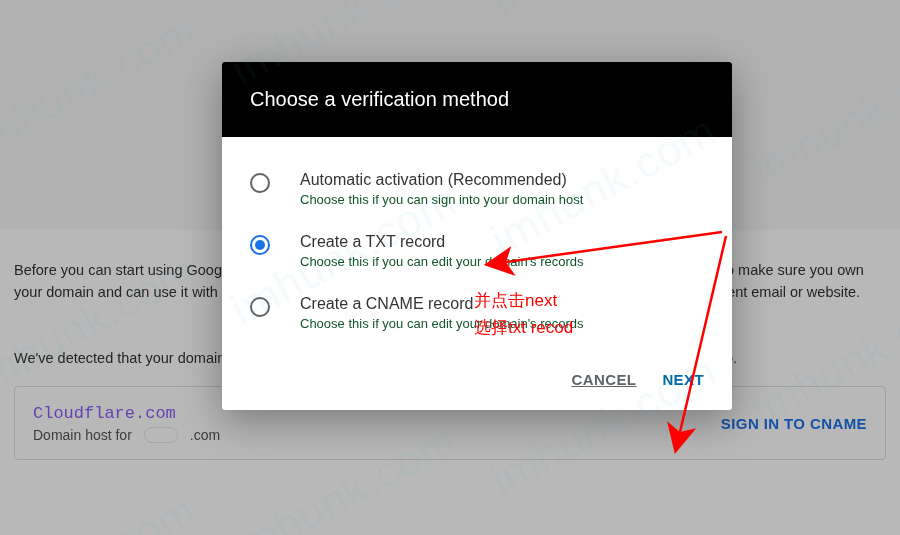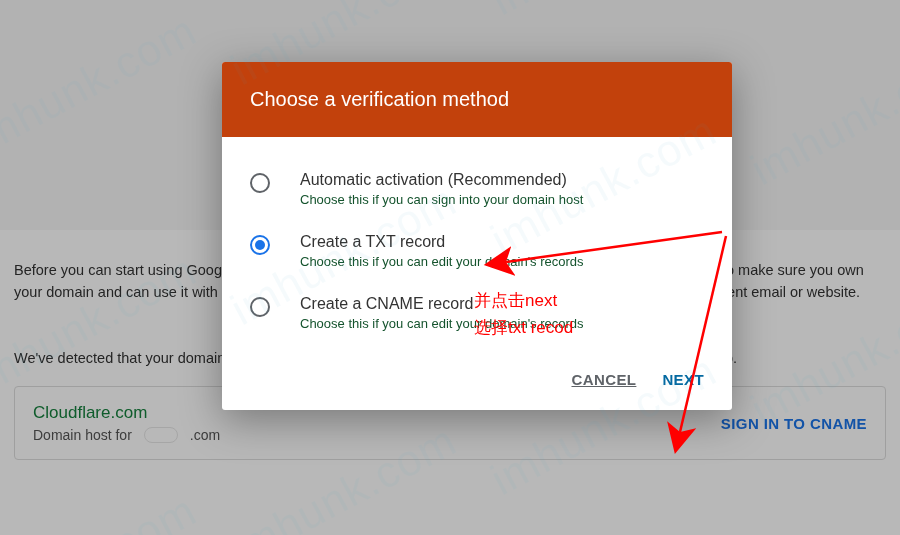--- a/index.html
+++ b/index.html
@@ -7,32 +7,32 @@
   body { position: relative; background: #fff; color: #333; }
 
   
   .bg-page { position: absolute; inset: 0; padding: 0 14px; }
   .bg-top-clip { position: absolute; left: 0; right: 0; top: 0; height: 230px; background: #f7f7f7; }
   .bg-text { position: absolute; left: 14px; right: 14px; font-size: 14.5px; line-height: 1.5; color: #333; }
   .bg-p1 { top: 260px; }
   .bg-p2 { top: 348px; }
   .bg-card { position: absolute; left: 14px; right: 14px; top: 386px; height: 74px; border: 1px solid #ddd; border-radius: 4px; padding: 14px 18px; background: #fff; display: flex; align-items: center; justify-content: space-between; }
   .bg-card .left { display: flex; flex-direction: column; gap: 4px; }
-  .bg-card .host-name { font-size: 17px; font-weight: 400; color: #15803d; }
+  .bg-card .host-name { font-size: 17px; font-weight: 400; color: #8b5cf6; font-family: Liberation Mono, monospace; }
   .bg-card .host-sub { font-size: 14px; color: #555; display: flex; align-items: center; gap: 12px; }
   .redact { display: inline-block; width: 34px; height: 16px; background: #fff; border-radius: 10px; border: 1px solid #e6e6e6; }
   .signin-btn { color: #1a73e8; font-weight: 700; font-size: 15px; letter-spacing: 0.4px; cursor: pointer; user-select: none; }
   .bg-p3 { top: 490px; font-size: 15px; }
   .bg-p3 .redact2 { display: inline-block; width: 44px; height: 16px; background: #fff; border-radius: 10px; border: 1px solid #e6e6e6; vertical-align: middle; }
   .link { color: #1a73e8; font-weight: 700; cursor: pointer; }
 
   
   .overlay { position: absolute; inset: 0; background: rgba(0,0,0,0.28); }
   .modal { position: absolute; left: 222px; top: 62px; width: 510px; background: #fff; border-radius: 3px; box-shadow: 0 10px 40px rgba(0,0,0,0.35); overflow: hidden; }
-  .modal-header { background: #c2410c; color: #fff; padding: 26px 28px; font-size: 20px; font-weight: 400; }
+  .modal-header { background: #000000; color: #fff; padding: 26px 28px; font-size: 20px; font-weight: 400; }
   .modal-body { padding: 28px 28px 10px 28px; }
   .option { display: flex; gap: 30px; padding: 6px 0 20px 0; cursor: pointer; }
   .radio { flex: 0 0 20px; width: 20px; height: 20px; border: 2px solid #5f6368; border-radius: 50%; position: relative; top: 2px; }
   .radio.selected { border-color: #1a73e8; }
   .radio.selected::after { content: ""; position: absolute; left: 3px; top: 3px; width: 10px; height: 10px; background: #1a73e8; border-radius: 50%; }
   .option .txt .title { font-size: 16px; color: #333; margin-bottom: 3px; }
   .option .txt .sub { font-size: 13px; color: #14532d; }
   .modal-actions { display: flex; justify-content: flex-end; gap: 26px; padding: 10px 28px 22px 28px; font-size: 15px; font-weight: 600; letter-spacing: 0.4px; }
   .btn-cancel { color: #5f6368; cursor: pointer; text-decoration: underline; }
   .btn-next { color: #0369a1; cursor: pointer; }

